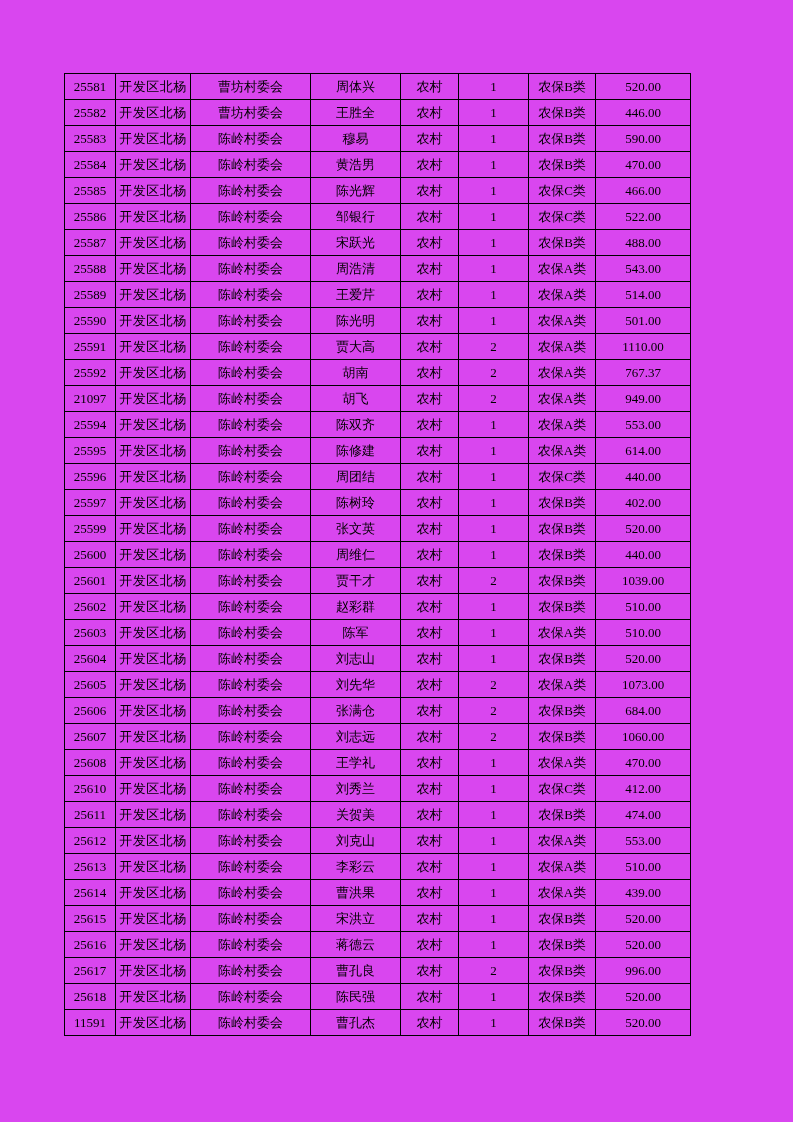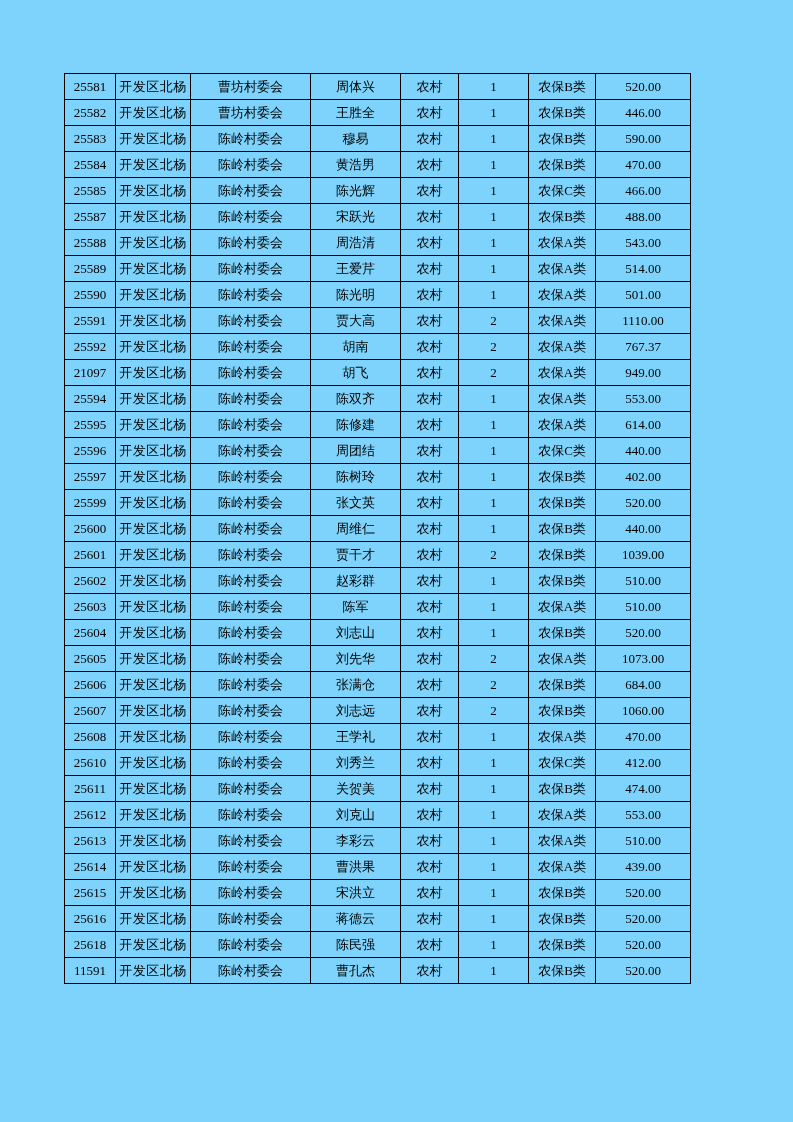--- a/index.html
+++ b/index.html
@@ -9,21 +9,21 @@
     height: 1122px;
     background: #ffffff;
     position: relative;
     font-family: "Liberation Serif", "DejaVu Serif", serif;
     color: #000000;
   }
   .page {
     position: absolute;
     left: 0; top: 0;
     width: 793px; height: 1122px;
-    background: #7dd3fc;
+    background: #d946ef;
     overflow: hidden;
   }
   table.grid {
     border-collapse: collapse;
     table-layout: fixed;
     position: absolute;
     left: 64px;
     top: 73px;
     width: 626px;
   }
@@ -109,20 +109,30 @@
           <td class="cell-serial">25585</td>
           <td class="cell-district">开发区北杨</td>
           <td class="cell-village">陈岭村委会</td>
           <td class="cell-name">陈光辉</td>
           <td class="cell-residence">农村</td>
           <td class="cell-count">1</td>
           <td class="cell-insurance_type">农保C类</td>
           <td class="cell-amount">466.00</td>
         </tr>
         <tr>
+          <td class="cell-serial">25586</td>
+          <td class="cell-district">开发区北杨</td>
+          <td class="cell-village">陈岭村委会</td>
+          <td class="cell-name">邹银行</td>
+          <td class="cell-residence">农村</td>
+          <td class="cell-count">1</td>
+          <td class="cell-insurance_type">农保C类</td>
+          <td class="cell-amount">522.00</td>
+        </tr>
+        <tr>
           <td class="cell-serial">25587</td>
           <td class="cell-district">开发区北杨</td>
           <td class="cell-village">陈岭村委会</td>
           <td class="cell-name">宋跃光</td>
           <td class="cell-residence">农村</td>
           <td class="cell-count">1</td>
           <td class="cell-insurance_type">农保B类</td>
           <td class="cell-amount">488.00</td>
         </tr>
         <tr>
@@ -387,20 +397,30 @@
         </tr>
         <tr>
           <td class="cell-serial">25616</td>
           <td class="cell-district">开发区北杨</td>
           <td class="cell-village">陈岭村委会</td>
           <td class="cell-name">蒋德云</td>
           <td class="cell-residence">农村</td>
           <td class="cell-count">1</td>
           <td class="cell-insurance_type">农保B类</td>
           <td class="cell-amount">520.00</td>
+        </tr>
+        <tr>
+          <td class="cell-serial">25617</td>
+          <td class="cell-district">开发区北杨</td>
+          <td class="cell-village">陈岭村委会</td>
+          <td class="cell-name">曹孔良</td>
+          <td class="cell-residence">农村</td>
+          <td class="cell-count">2</td>
+          <td class="cell-insurance_type">农保B类</td>
+          <td class="cell-amount">996.00</td>
         </tr>
         <tr>
           <td class="cell-serial">25618</td>
           <td class="cell-district">开发区北杨</td>
           <td class="cell-village">陈岭村委会</td>
           <td class="cell-name">陈民强</td>
           <td class="cell-residence">农村</td>
           <td class="cell-count">1</td>
           <td class="cell-insurance_type">农保B类</td>
           <td class="cell-amount">520.00</td>

